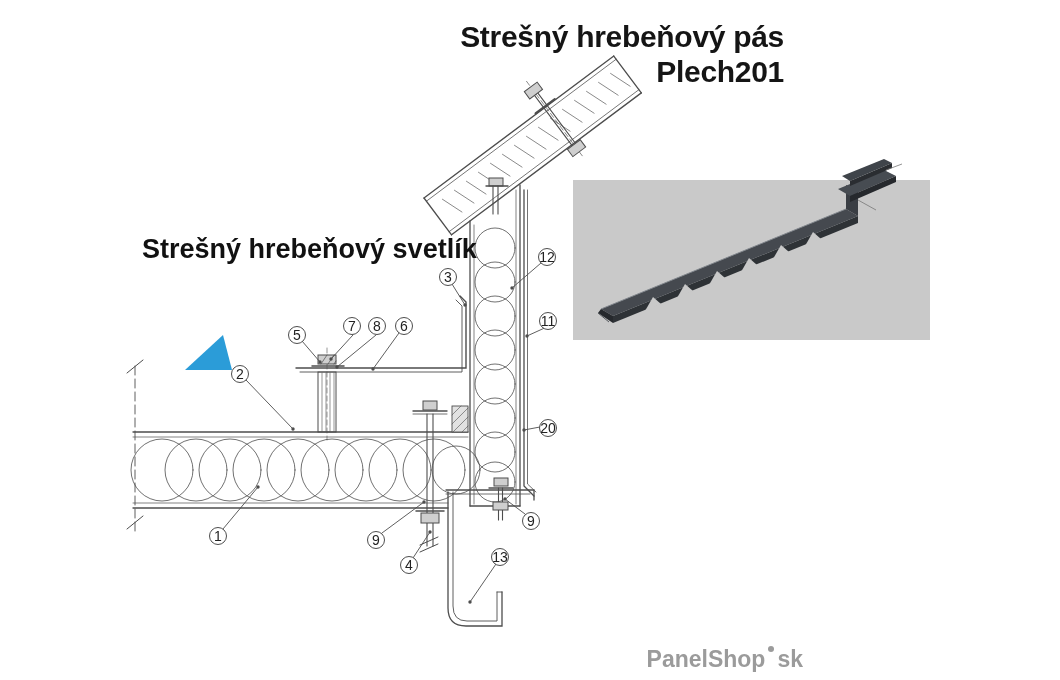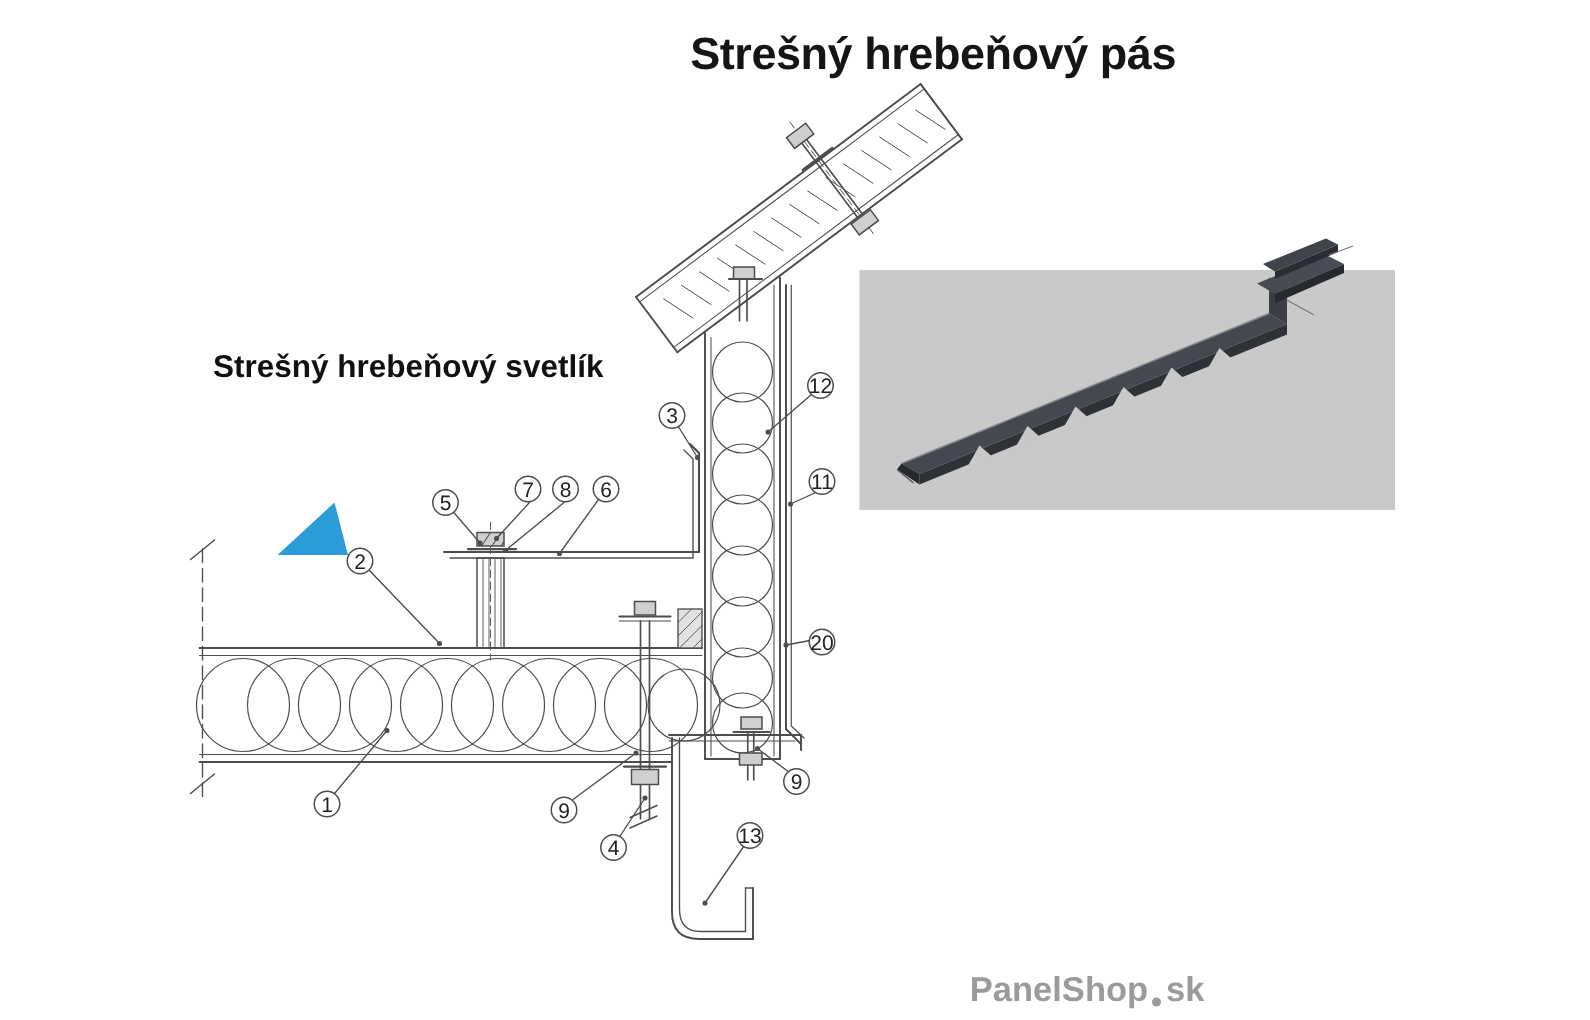--- a/index.html
+++ b/index.html
@@ -6,31 +6,31 @@
   .canvas{
     position:relative;width:932px;height:680px;background:#ffffff;overflow:hidden;
     font-family:"Liberation Sans",sans-serif;color:#111;
   }
   .drawing{position:absolute;left:0;top:0;width:1060px;height:680px;}
   .title-block{
     position:absolute;top:20px;right:148px;text-align:right;
     font-size:30px;font-weight:700;line-height:1.15;color:#151515;letter-spacing:-0.3px;
   }
   .caption-block{
-    position:absolute;left:142px;top:229px;font-size:21px;font-weight:700;
+    position:absolute;left:142px;top:229px;font-size:27px;font-weight:700;
     line-height:1.5;color:#111;
   }
   .callout{
     position:absolute;width:18px;height:18px;border:1.2px solid #4d4d4d;border-radius:50%;
     background:#ffffff;display:flex;align-items:center;justify-content:center;
     font-size:14px;color:#222;transform:translate(-50%,-50%);box-sizing:border-box;
   }
   .logo{
     position:absolute;right:129px;bottom:7px;font-size:23px;font-weight:700;color:#9b9b9b;
-    display:flex;align-items:flex-end;
+    display:flex;align-items:flex-start;
   }
   .logo-dot{display:inline-block;width:6px;height:6px;border-radius:50%;background:#9b9b9b;margin:0 3px 2px 3px;}
 </style>
 </head>
 <body>
 
 <div class="canvas">
 
   <svg class="drawing" viewBox="0 0 1060 680" xmlns="http://www.w3.org/2000/svg">
     <g stroke="#4d4d4d" fill="none" stroke-width="1.3" stroke-linecap="round">
@@ -209,20 +209,21 @@
       <polygon points="850,196 896,176 896,182 850,202" fill="#26292d"></polygon>
       <polygon points="842,176 884,159 892,163 850,181" fill="#3f444a"></polygon>
       <polygon points="850,181 892,163 892,168 850,186" fill="#2a2d31"></polygon>
       <line x1="858" y1="200" x2="876" y2="210" stroke="#777777" stroke-width="0.8"></line>
       <line x1="886" y1="170" x2="902" y2="164" stroke="#777777" stroke-width="0.8"></line>
     </g>
   </svg>
 
   <div class="title-block">
     <div>Strešný hrebeňový pás</div>
+    <div>Plech201</div>
   </div>
 
   <div class="caption-block">
     <div>Strešný hrebeňový svetlík</div>
   </div>
 
   <div class="callout" style="left:218px;top:536px">1</div>
   <div class="callout" style="left:240px;top:374px">2</div>
   <div class="callout" style="left:448px;top:277px">3</div>
   <div class="callout" style="left:409px;top:565px">4</div>

